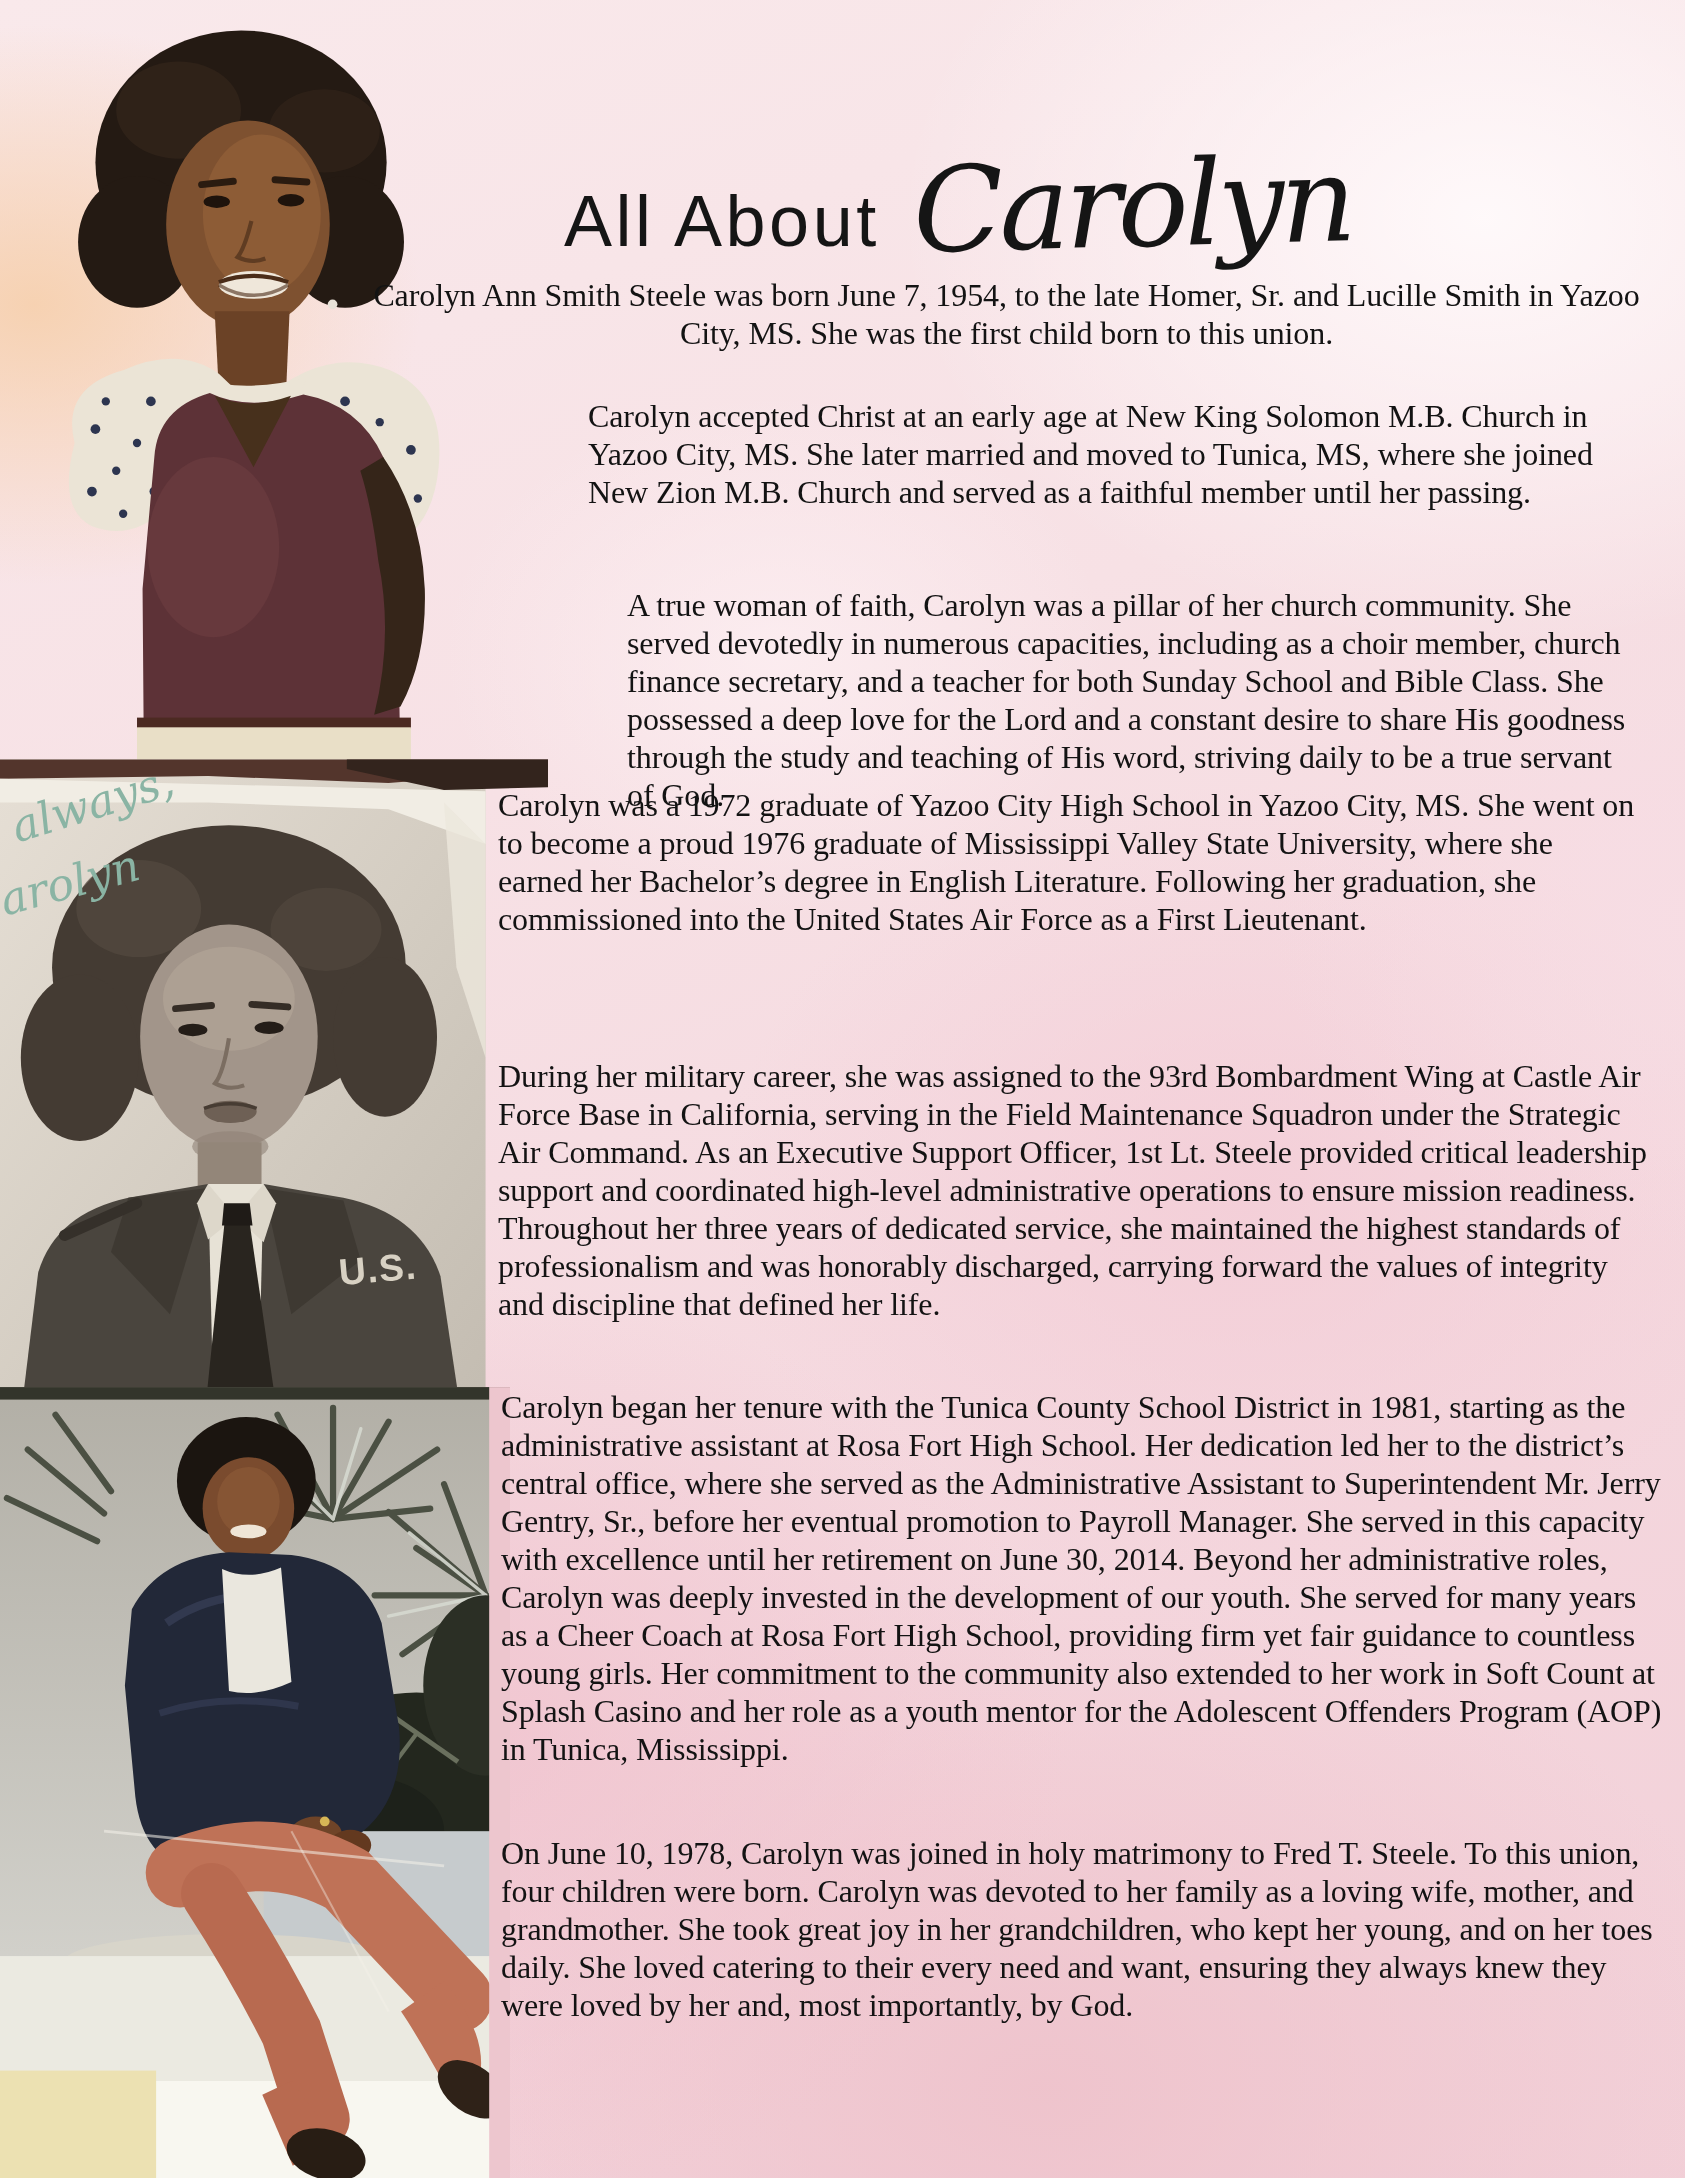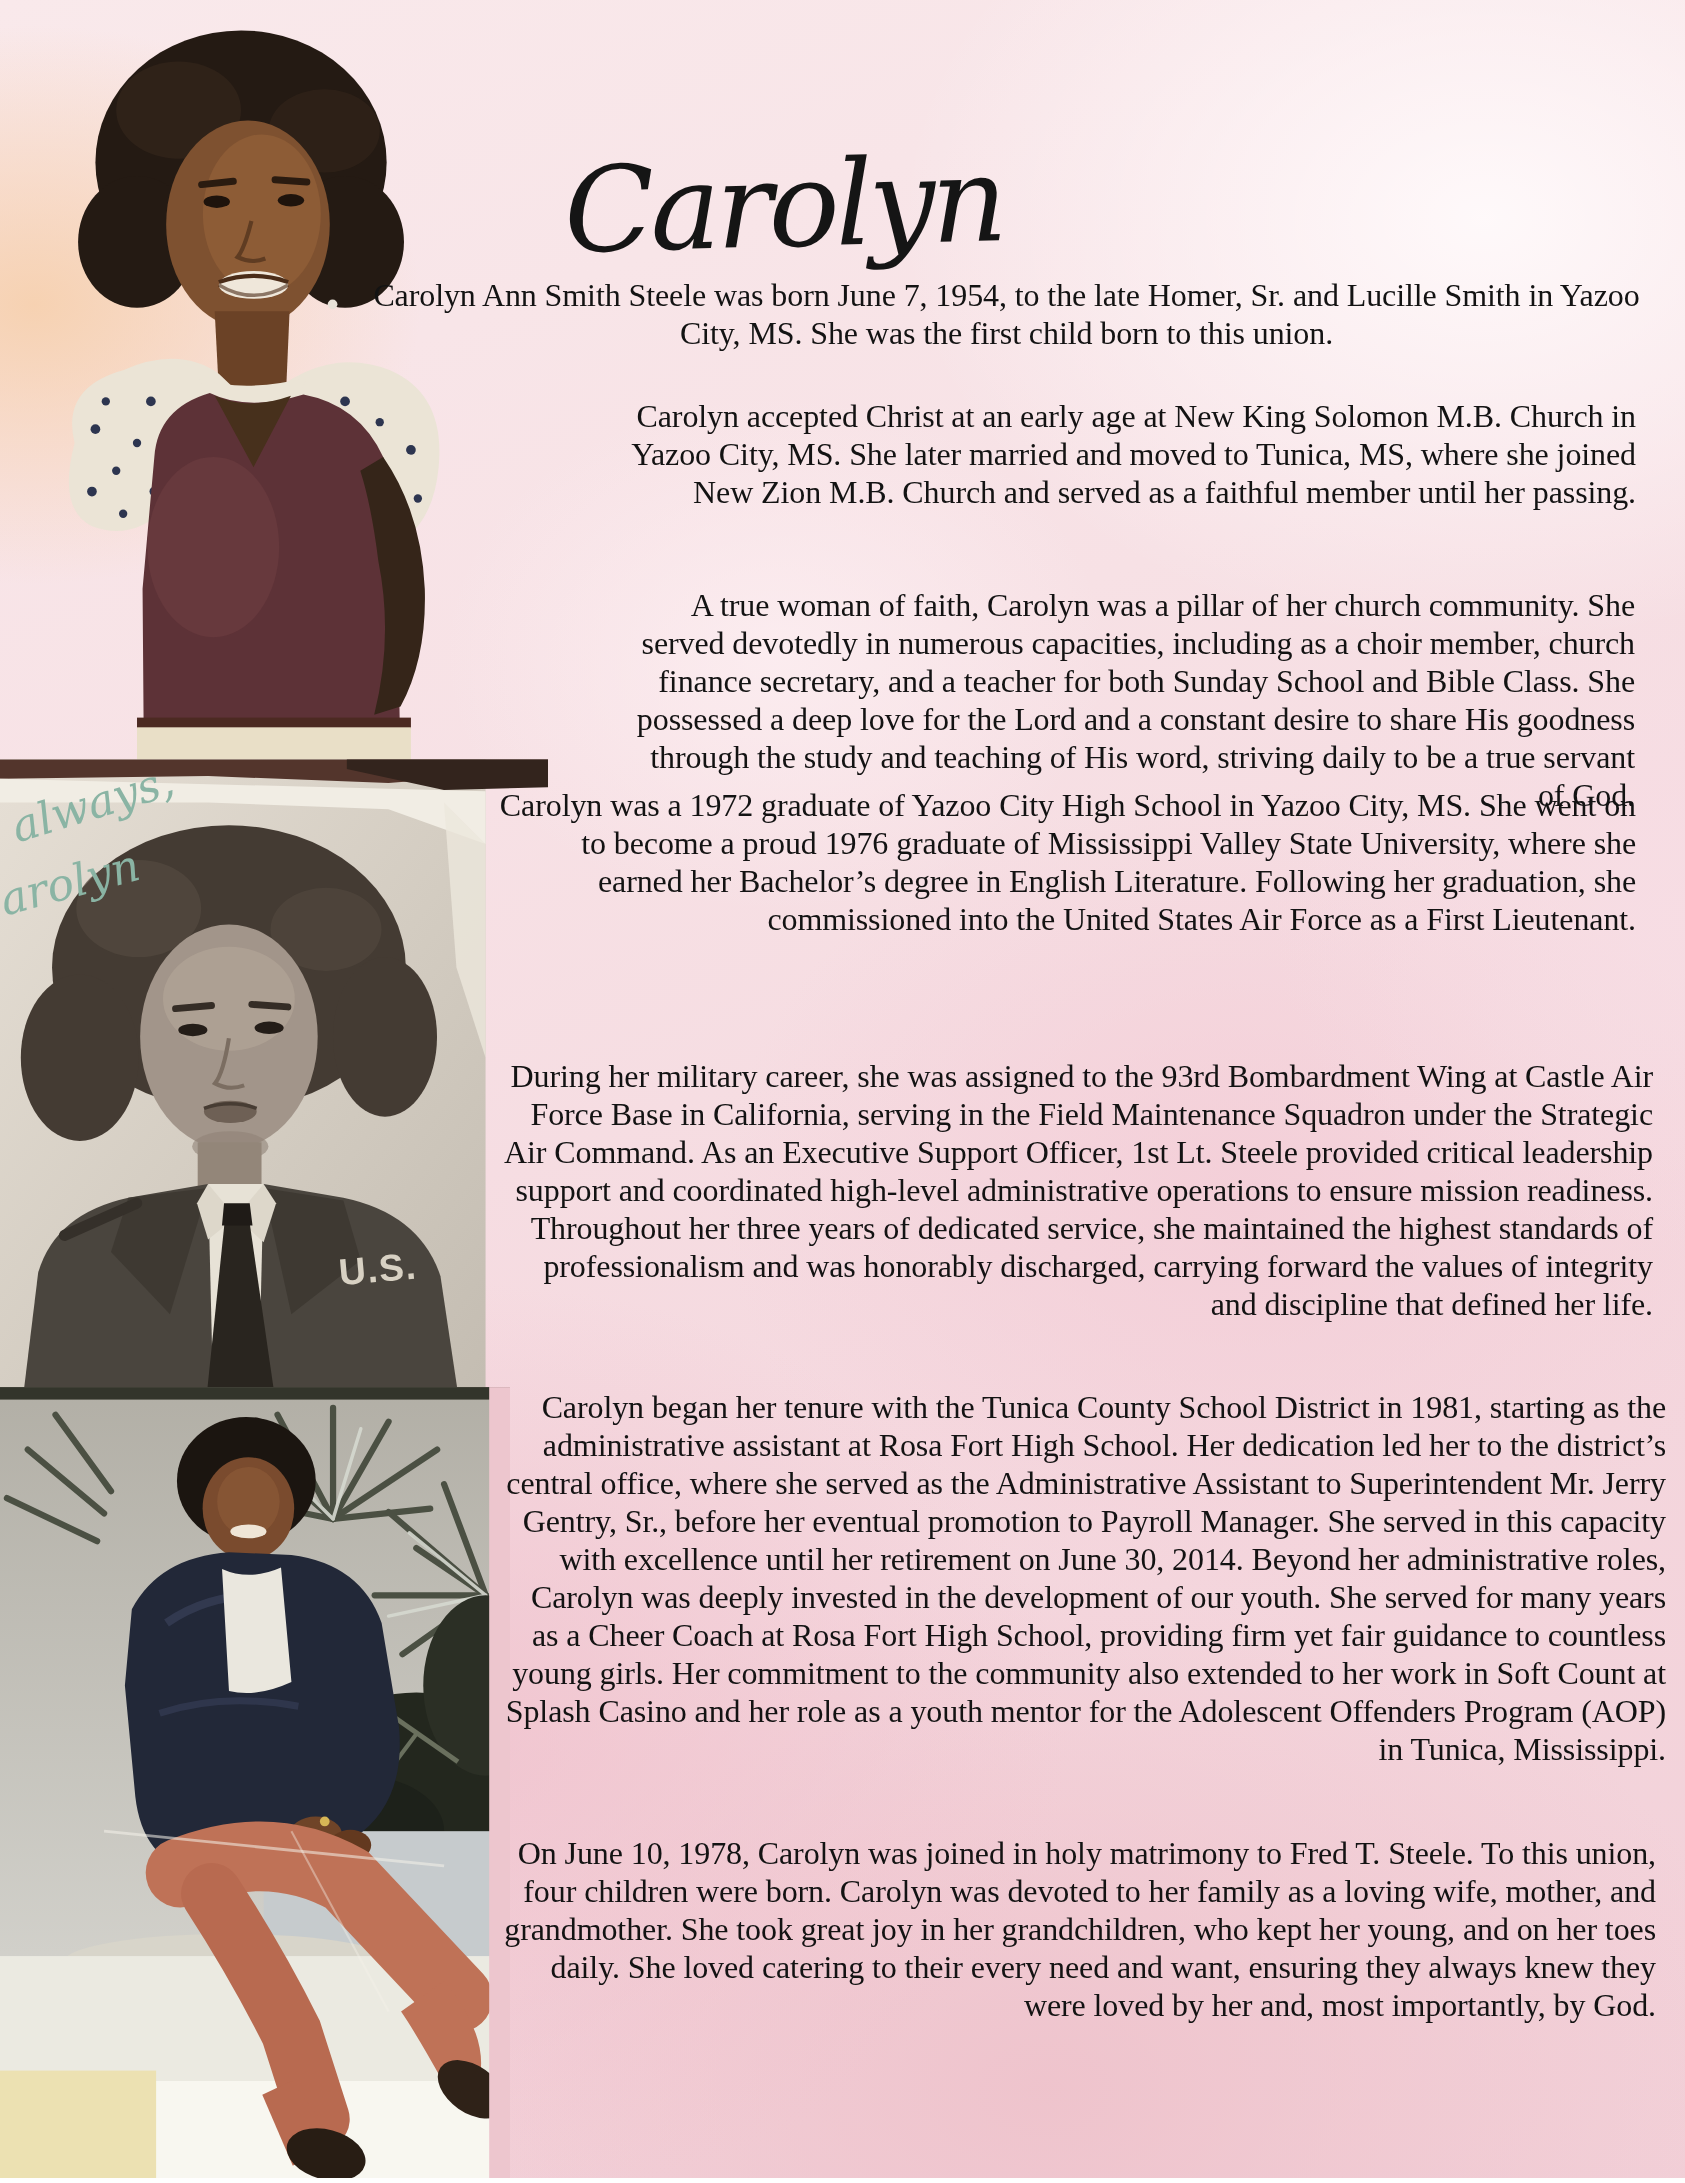--- a/index.html
+++ b/index.html
@@ -16,21 +16,21 @@
       radial-gradient(798px 625px at 74% 55%, rgba(243,204,214,.8), rgba(243,204,214,0) 66%),
       radial-gradient(555px 430px at 46% 30%, rgba(252,238,241,.85), rgba(252,238,241,0) 60%),
       radial-gradient(902px 694px at 28% 80%, rgba(240,195,206,.85), rgba(240,195,206,0) 66%),
       radial-gradient(1041px 729px at 62% 96%, rgba(238,194,203,.9), rgba(238,194,203,0) 70%),
       linear-gradient(160deg,#f9e9eb 0%,#f7e1e5 35%,#f4d6dd 72%,#f2d0d8 100%);
   }
   .bottom-strip{position:absolute;left:0;top:2178px;width:1686px;height:5.6px;background:#ffffff}
   .title{position:absolute;left:564px;top:136px;display:flex;align-items:baseline;gap:33px;color:#151515;white-space:nowrap}
   .title-regular{font-family:"Liberation Sans", sans-serif;font-weight:400;font-size:72px;letter-spacing:3.5px}
   .title-script{font-family:"DejaVu Serif", serif;font-style:italic;font-weight:400;font-size:118px;letter-spacing:-4.2px;transform:rotate(-1.5deg)}
-  .para{position:absolute;color:#131313;font-size:32px;line-height:38px;letter-spacing:-0.1px;text-align:right}
+  .para{position:absolute;color:#131313;font-size:32px;line-height:38px;letter-spacing:-0.1px;text-align:left}
   .para.center{text-align:center}
   .photo{position:absolute}
   svg{display:block}
 </style>
 </head>
 <body>
 
 <div class="page">
 
   <div class="bg"></div>
@@ -215,20 +215,21 @@
         <ellipse cx="680" cy="1012" rx="55" ry="34" fill="#2f2218" transform="rotate(35 680 1012)"></ellipse>
         <ellipse cx="470" cy="1106" rx="58" ry="36" fill="#281d14" transform="rotate(15 470 1106)"></ellipse>
       </g>
       <path d="M150 640 L640 690" stroke="#f5f2ea" stroke-width="4" opacity=".55"></path>
       <path d="M420 640 L560 900" stroke="#f5f2ea" stroke-width="3" opacity=".4"></path>
       <rect x="705" width="30" height="1144" fill="#edc6ce"></rect>
     </svg>
   </div>
 
   <div class="title">
+    <span class="title-regular">All About</span>
     <span class="title-script">Carolyn</span>
   </div>
 
   <div class="para center" style="left:361px;top:276px;width:1291px">Carolyn Ann Smith Steele was born June 7, 1954, to the late Homer, Sr.  and Lucille Smith in Yazoo City, MS.  She was the first child born to this union.</div>
 
   <div class="para" style="left:588px;top:397px;width:1048px">Carolyn accepted Christ at an early age at New King Solomon M.B. Church in Yazoo City, MS. She later married and moved to Tunica, MS, where she joined New Zion M.B. Church and served as a faithful member until her passing.</div>
 
   <div class="para" style="left:627px;top:586px;width:1008px">A true woman of faith, Carolyn was a pillar of her church community. She served devotedly in numerous capacities, including as a choir member, church finance secretary, and a teacher for both Sunday School and Bible Class. She possessed a deep love for the Lord and a constant desire to share His goodness through the study and teaching of His word, striving daily to be a true servant of God.</div>
 
   <div class="para" style="left:498px;top:786px;width:1138px">Carolyn was a 1972 graduate of Yazoo City High School in Yazoo City, MS. She went on to become a proud 1976 graduate of Mississippi Valley State University, where she earned her Bachelor’s degree in English Literature. Following her graduation, she commissioned into the United States Air Force as a First Lieutenant.</div>

